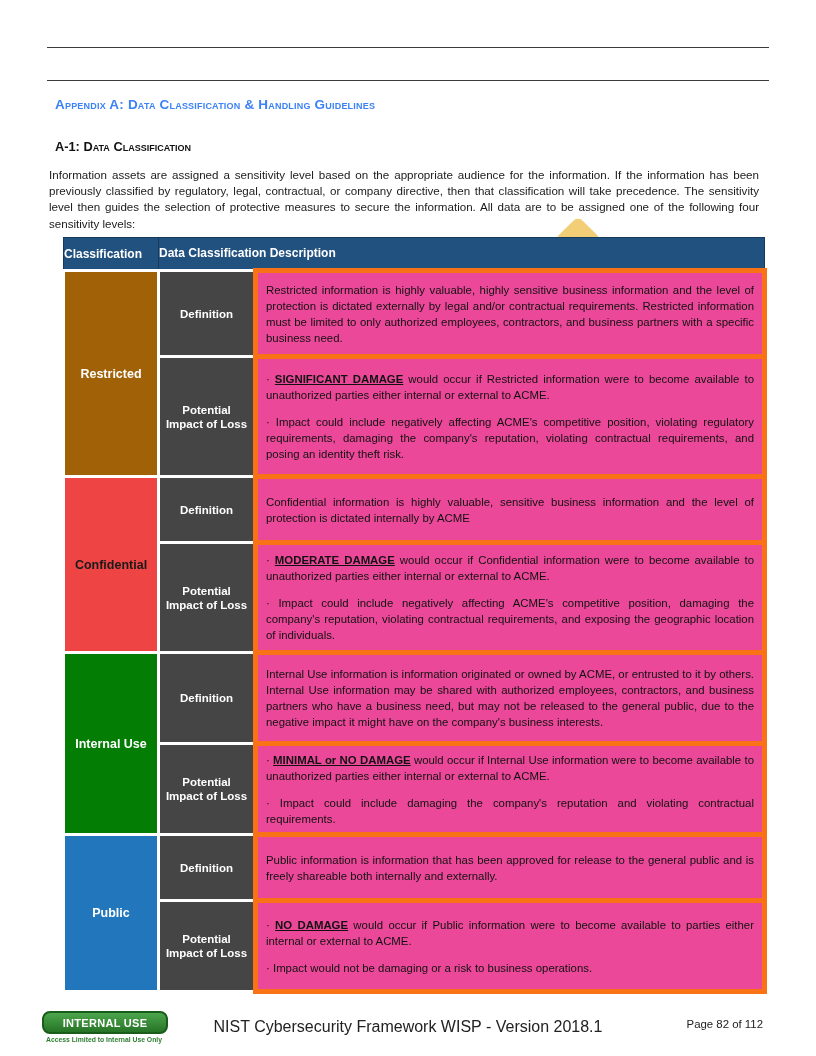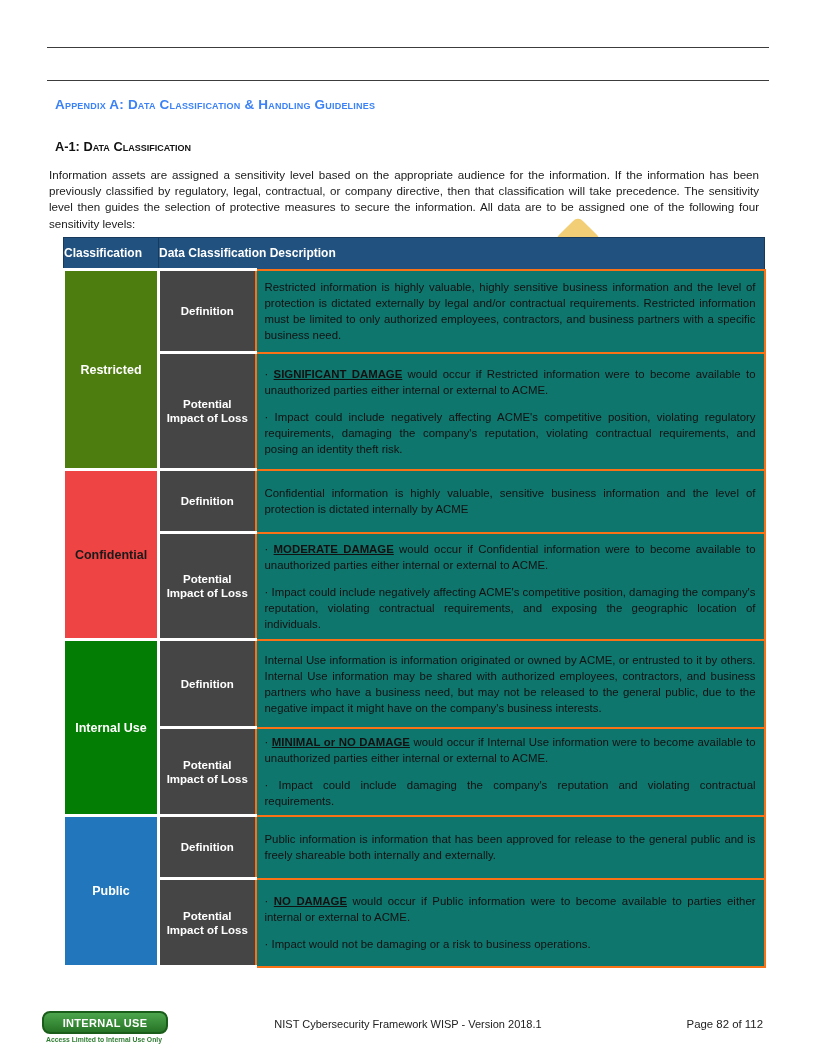--- a/index.html
+++ b/index.html
@@ -35,31 +35,31 @@
   table.cls-table{border-collapse:collapse;table-layout:fixed;width:701px;}
   col.c1{width:95px;} col.c2{width:97px;} col.c3{width:509px;}
   th{
     background:#21517f;color:#fff;font-size:12px;font-weight:bold;height:30px;
     border:1px solid #16395c;text-align:left;vertical-align:middle;padding:0;
   }
   td.cls{
     border:3px solid #ffffff;text-align:center;vertical-align:middle;
     font-weight:bold;font-size:12.5px;padding:2px;
   }
-  .cls-restricted{background:#4d7c0f;color:#ffffff;}
+  .cls-restricted{background:#a16207;color:#ffffff;}
   .cls-confidential{background:#ef4444;color:#1a1a1a;}
   .cls-internal{background:#037d03;color:#ffffff;}
   .cls-public{background:#2176bc;color:#ffffff;}
   td.lbl{
     background:#454545;color:#ffffff;border:3px solid #ffffff;border-right:1px solid #000;
     text-align:center;vertical-align:middle;font-weight:bold;font-size:11.5px;padding:2px;
   }
   td.lbl .lbl-line{display:block;line-height:14px;}
   td.desc{
-    background:#0f766e;border:2px solid #f97316;vertical-align:middle;
+    background:#ec4899;border:5px solid #f97316;vertical-align:middle;
     padding:5px 8px;font-size:11.4px;line-height:16px;text-align:justify;color:#111;
   }
   td.desc p{margin:0;}
   td.desc p + p{margin-top:11px;}
   .emph{font-weight:bold;text-decoration:underline;}
   .h-r1d{height:71px;} .h-r1i{height:105px;}
   .h-r2d{height:51px;} .h-r2i{height:95px;}
   .h-r3d{height:76px;} .h-r3i{height:76px;}
   .h-r4d{height:51px;} .h-r4i{height:76px;}
   .footer-badge{
@@ -67,21 +67,21 @@
     background:linear-gradient(#4ca64c,#267326);border:2px solid #1a5c1a;border-radius:8px;
     color:#fff;font-weight:bold;font-size:11px;display:flex;align-items:center;
     justify-content:center;letter-spacing:.3px;
   }
   .footer-badge-caption{
     position:absolute;left:36px;top:1036px;width:136px;text-align:center;
     font-size:6.8px;font-weight:bold;color:#2e7d32;
   }
   .footer-center{
     position:absolute;left:208px;top:1018px;width:400px;text-align:center;
-    font-size:11px;color:#222;
+    font-size:16px;color:#222;
   }
   .footer-page{
     position:absolute;right:53px;top:1018px;font-size:11.4px;color:#222;
   }
 </style>
 </head>
 <body>
 
 <div class="page">
 

